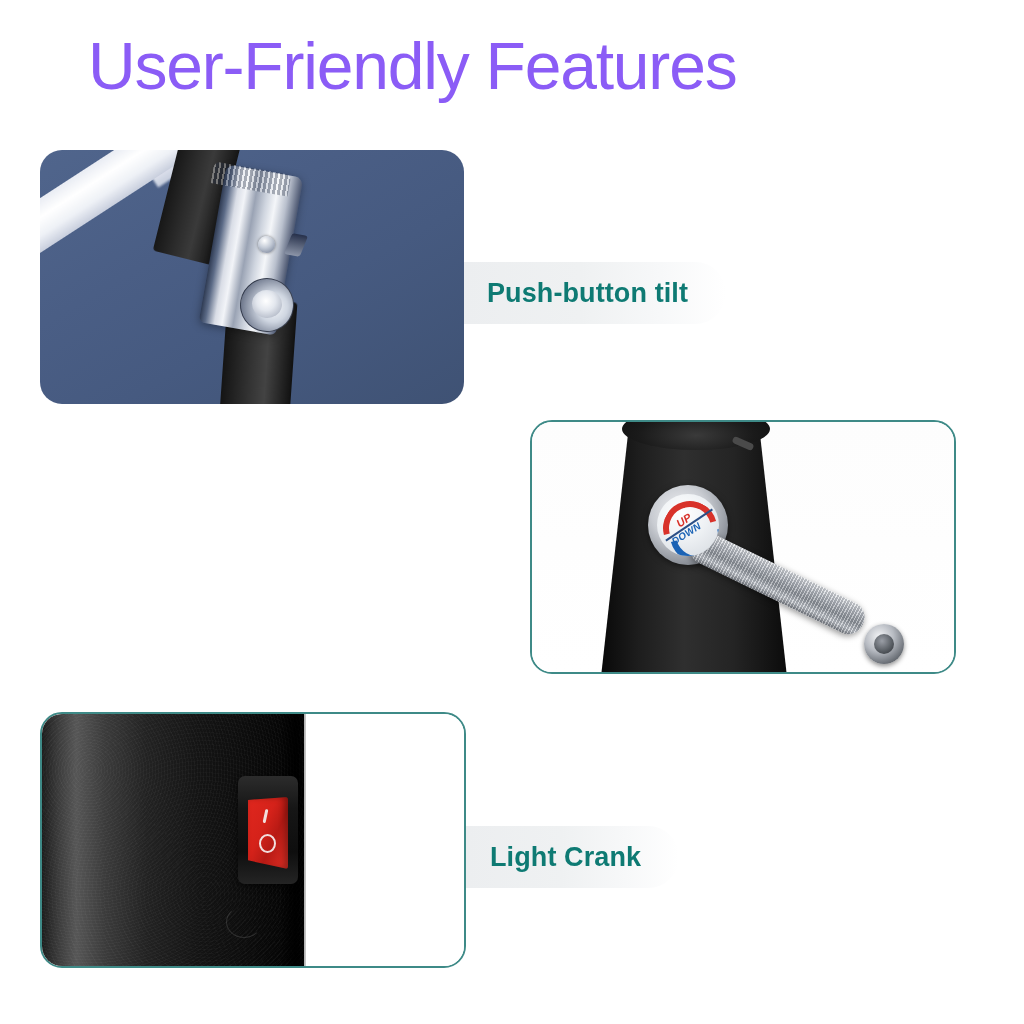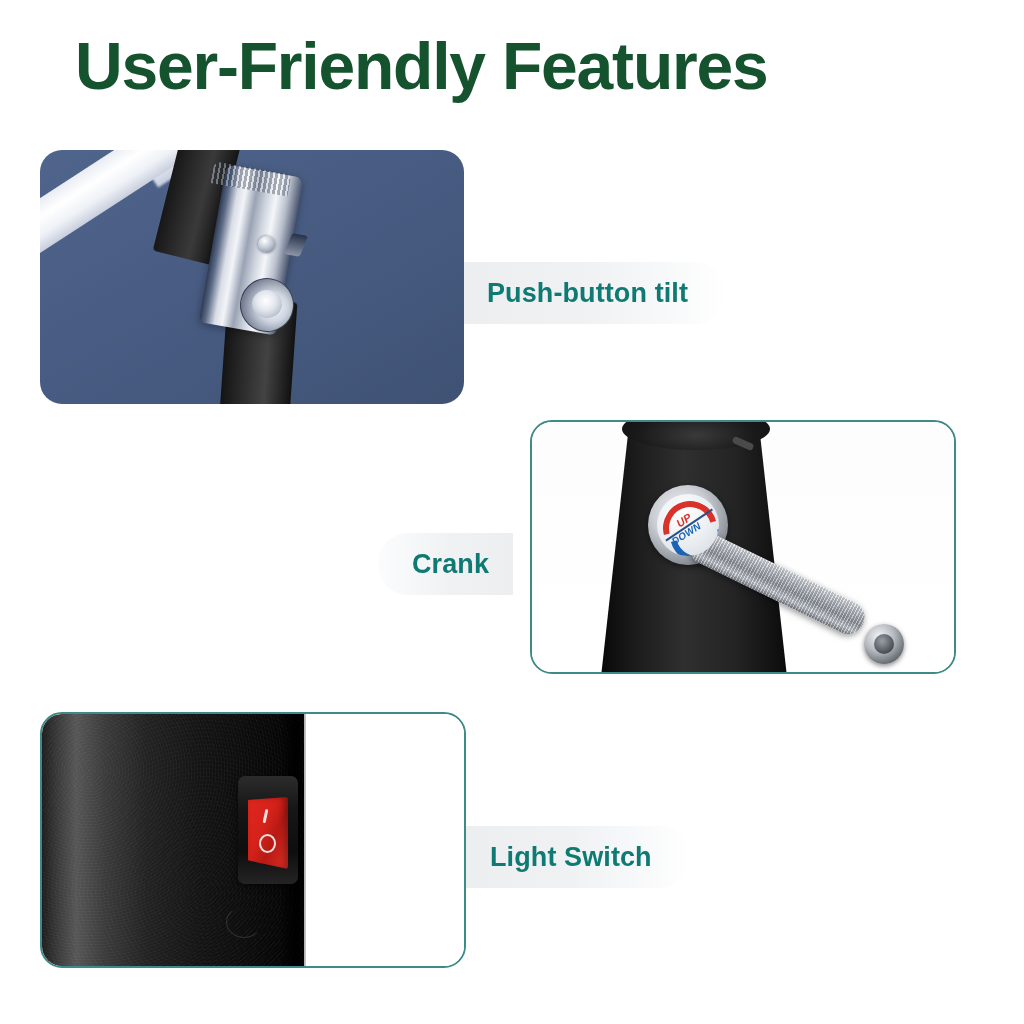--- a/index.html
+++ b/index.html
@@ -12,26 +12,26 @@
     width: 1024px;
     height: 1024px;
     background: #ffffff;
     overflow: hidden;
     font-family: "Liberation Sans", sans-serif;
   }
 
   
   #page-title {
     position: absolute;
-    left: 75px;
+    left: 88px;
     top: 33px;
     font-size: 66px;
-    font-weight: 700;
+    font-weight: 400;
     letter-spacing: -1.2px;
-    color: #14532d;
+    color: #8b5cf6;
     white-space: nowrap;
     line-height: 1.0;
   }
 
   
   .label-pill {
     position: absolute;
     display: flex;
     align-items: center;
     height: 62px;
@@ -379,23 +379,20 @@
       <div class="tilt-pole-lower"></div>
       <div class="tilt-chrome"></div>
       <div class="tilt-chrome-knurl"></div>
       <div class="tilt-notch"></div>
       <div class="tilt-screw"></div>
       <div class="tilt-button"></div>
       <div class="tilt-button-inner"></div>
     </div>
   </div>
 
-  <div class="label-pill pill-left" style="left:378px; top:533px;">
-    <span>Crank</span>
-  </div>
 
   <div class="card card-bordered" id="card-crank">
     <div class="card-photo">
       <div class="crank-bg"></div>
       <div class="crank-pole"></div>
       <div class="crank-pole-top"></div>
       <div class="crank-slot"></div>
       <div class="crank-hub"></div>
       <div class="crank-arm"></div>
       <div class="crank-dial">
@@ -404,21 +401,21 @@
         <div class="crank-diag"></div>
         <div class="crank-up-text">UP</div>
         <div class="crank-down-text">DOWN</div>
       </div>
       <div class="crank-knob"></div>
       <div class="crank-knob-inner"></div>
     </div>
   </div>
 
   <div class="label-pill pill-right" style="left:466px; top:826px;">
-    <span>Light Switch</span>
+    <span>Light Crank</span>
   </div>
 
   <div class="card card-bordered" id="card-switch">
     <div class="card-photo">
       <div class="switch-bg"></div>
       <div class="switch-pole"></div>
       <div class="switch-pole-grain"></div>
       <div class="switch-pole-edge"></div>
       <div class="switch-arc"></div>
       <div class="switch-housing"></div>

